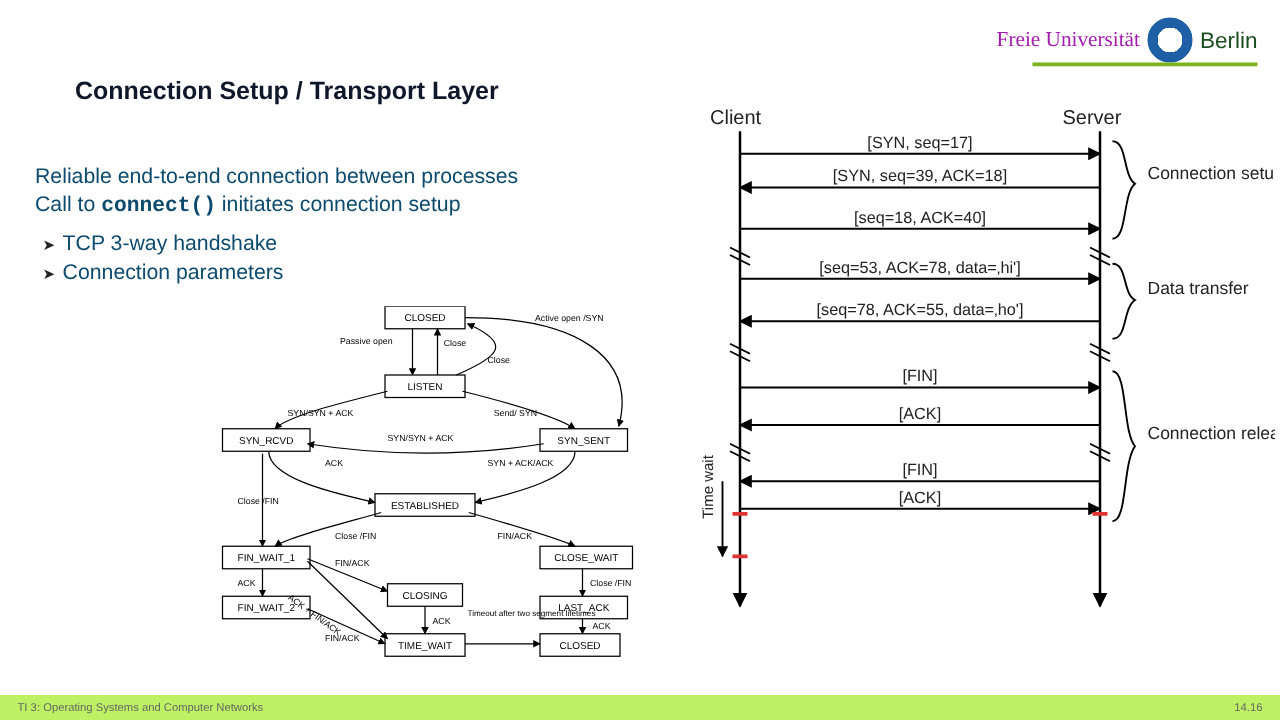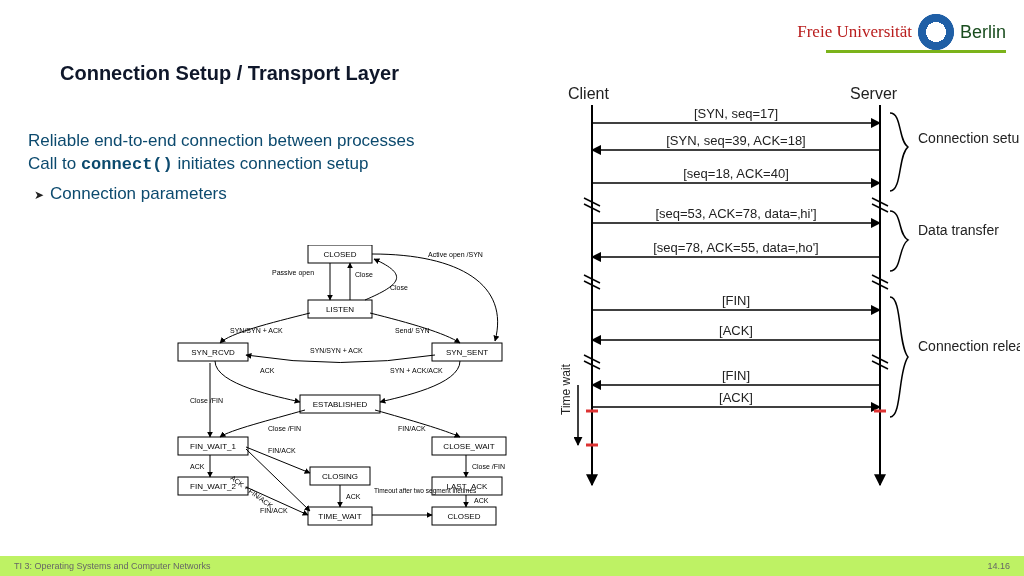--- a/index.html
+++ b/index.html
@@ -1,18 +1,18 @@
 <!DOCTYPE html>
 <html><head>
 <meta charset="utf-8">
 <style>
   html, body { margin:0; padding:0; width:1024px; height:576px; font-family:Arial,Helvetica,sans-serif; background:#fff; color:#222; overflow:hidden; }
   .page { position:relative; width:1024px; height:576px; }
   .topbar { position:absolute; top:14px; right:18px; display:flex; align-items:center; gap:6px; }
-  .topbar .brand-left { font-family:Georgia,serif; font-size:17px; color:#b91c1c; }
+  .topbar .brand-left { font-family:Georgia,serif; font-size:17px; color:#a21caf; }
   .topbar .brand-right { font-family:Liberation Sans, sans-serif; font-size:18px; color:#1a4d1f; }
   .topbar .seal { width:36px; height:36px; border-radius:50%; background:
     radial-gradient(circle at 50% 50%, #fff 0 10px, #1f5fa6 10px 18px, #fff 18px 36px);
     outline:2px solid #1f5fa6; outline-offset:-2px; }
   .greenrule { position:absolute; top:50px; right:18px; width:180px; height:3px; background:#7bb31a; }
   .title { position:absolute; left:28px; top:62px; font-size:20px; font-weight:700; color:#0f172a;margin-left:32px; }
   .body { position:absolute; left:28px; top:130px; width:470px; font-size:17px; line-height:1.35; color:#0c4a6e; }
   .body .mono { font-family:"Courier New",monospace; font-weight:700; }
   .body ul { margin:6px 0 0 6px; padding:0; list-style:none; }
   .body li::before { content:"➤"; font-size:12px; margin-right:6px; color:#222; }
@@ -42,20 +42,21 @@
   <div class="greenrule"></div>
 
   <div class="title">Connection Setup / Transport Layer</div>
 
   <div class="body">
     <div>Reliable end-to-end connection between processes</div>
     <div>
       <span>Call to </span><span class="mono">connect()</span><span> initiates connection setup</span>
     </div>
     <ul>
+      <li>TCP 3-way handshake</li>
       <li>Connection parameters</li>
     </ul>
   </div>
 
   <div class="state-diagram">
     <svg width="360" height="295" viewBox="0 0 360 295">
       <defs>
         <marker id="a" viewBox="0 0 10 10" refX="9" refY="5" markerWidth="6" markerHeight="6" orient="auto-start-reverse">
           <path d="M0 0 L10 5 L0 10 z" fill="#000"></path>
         </marker>

